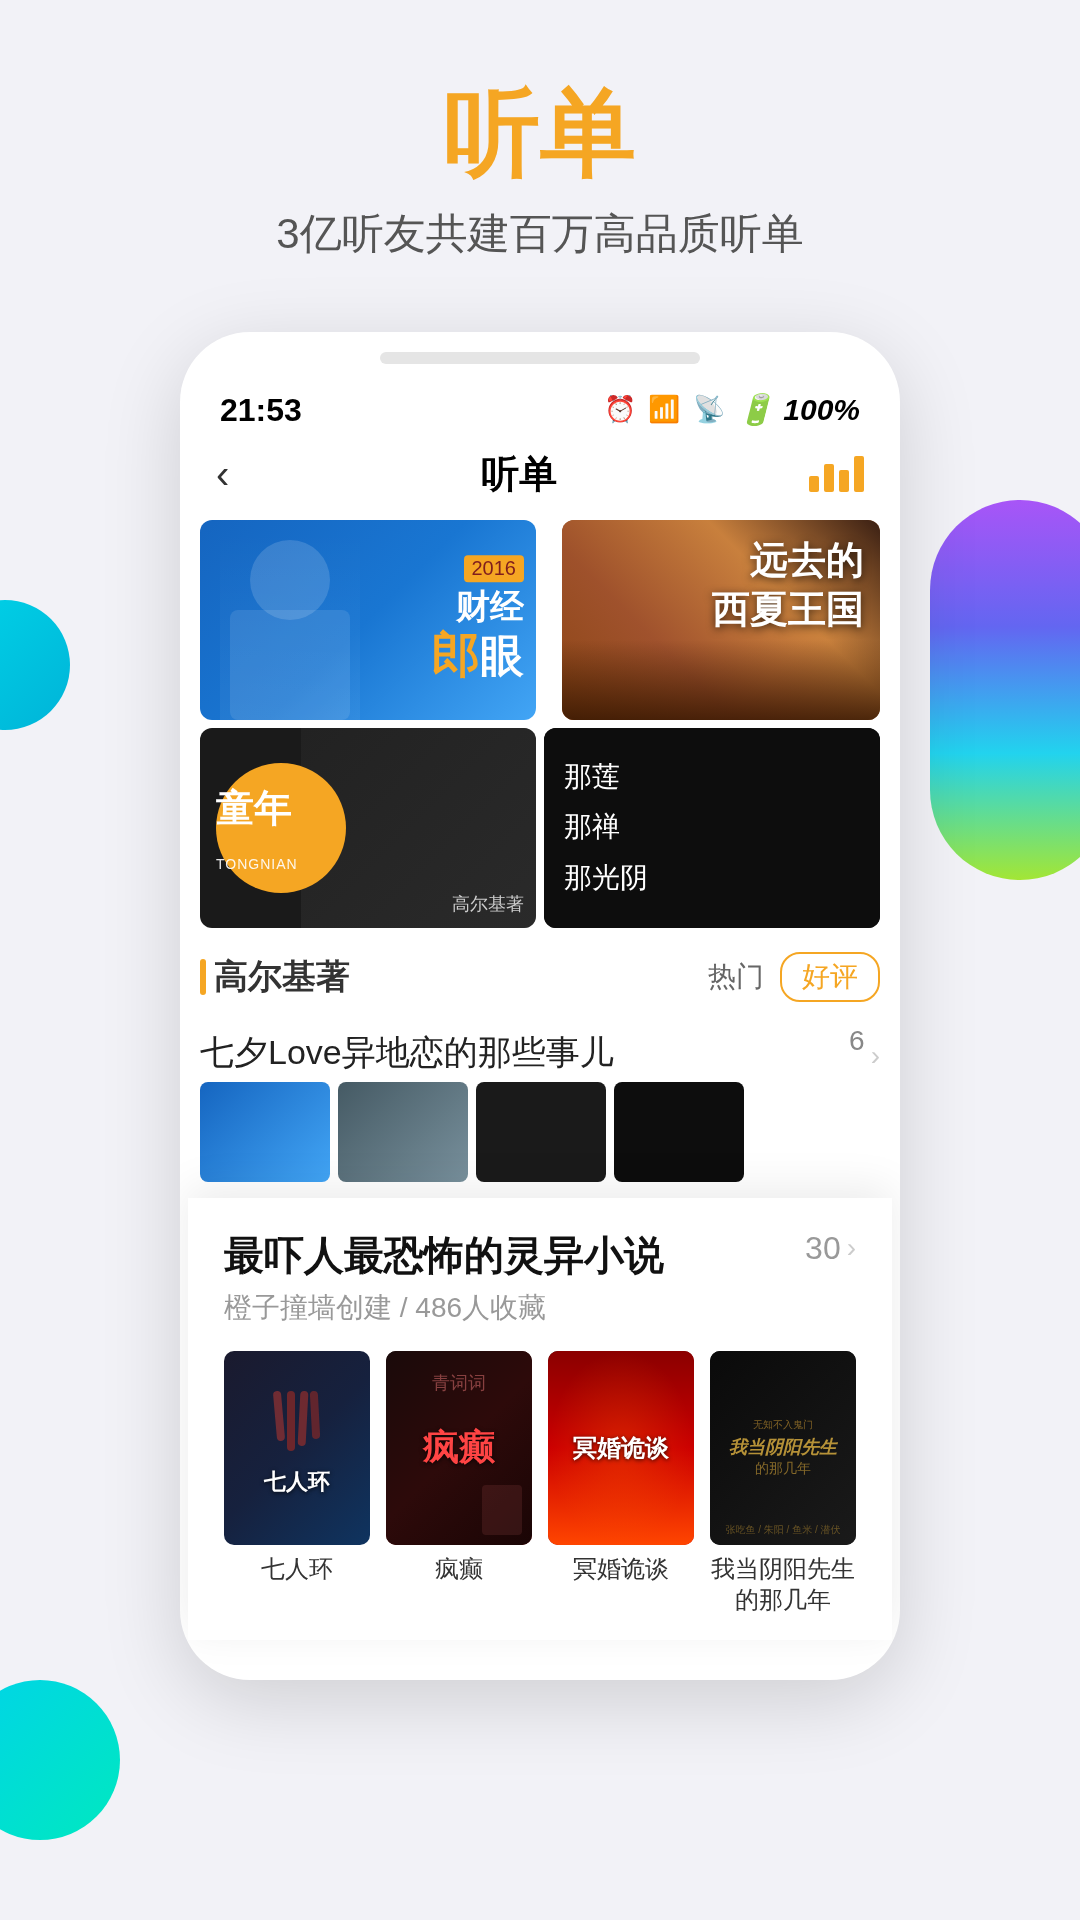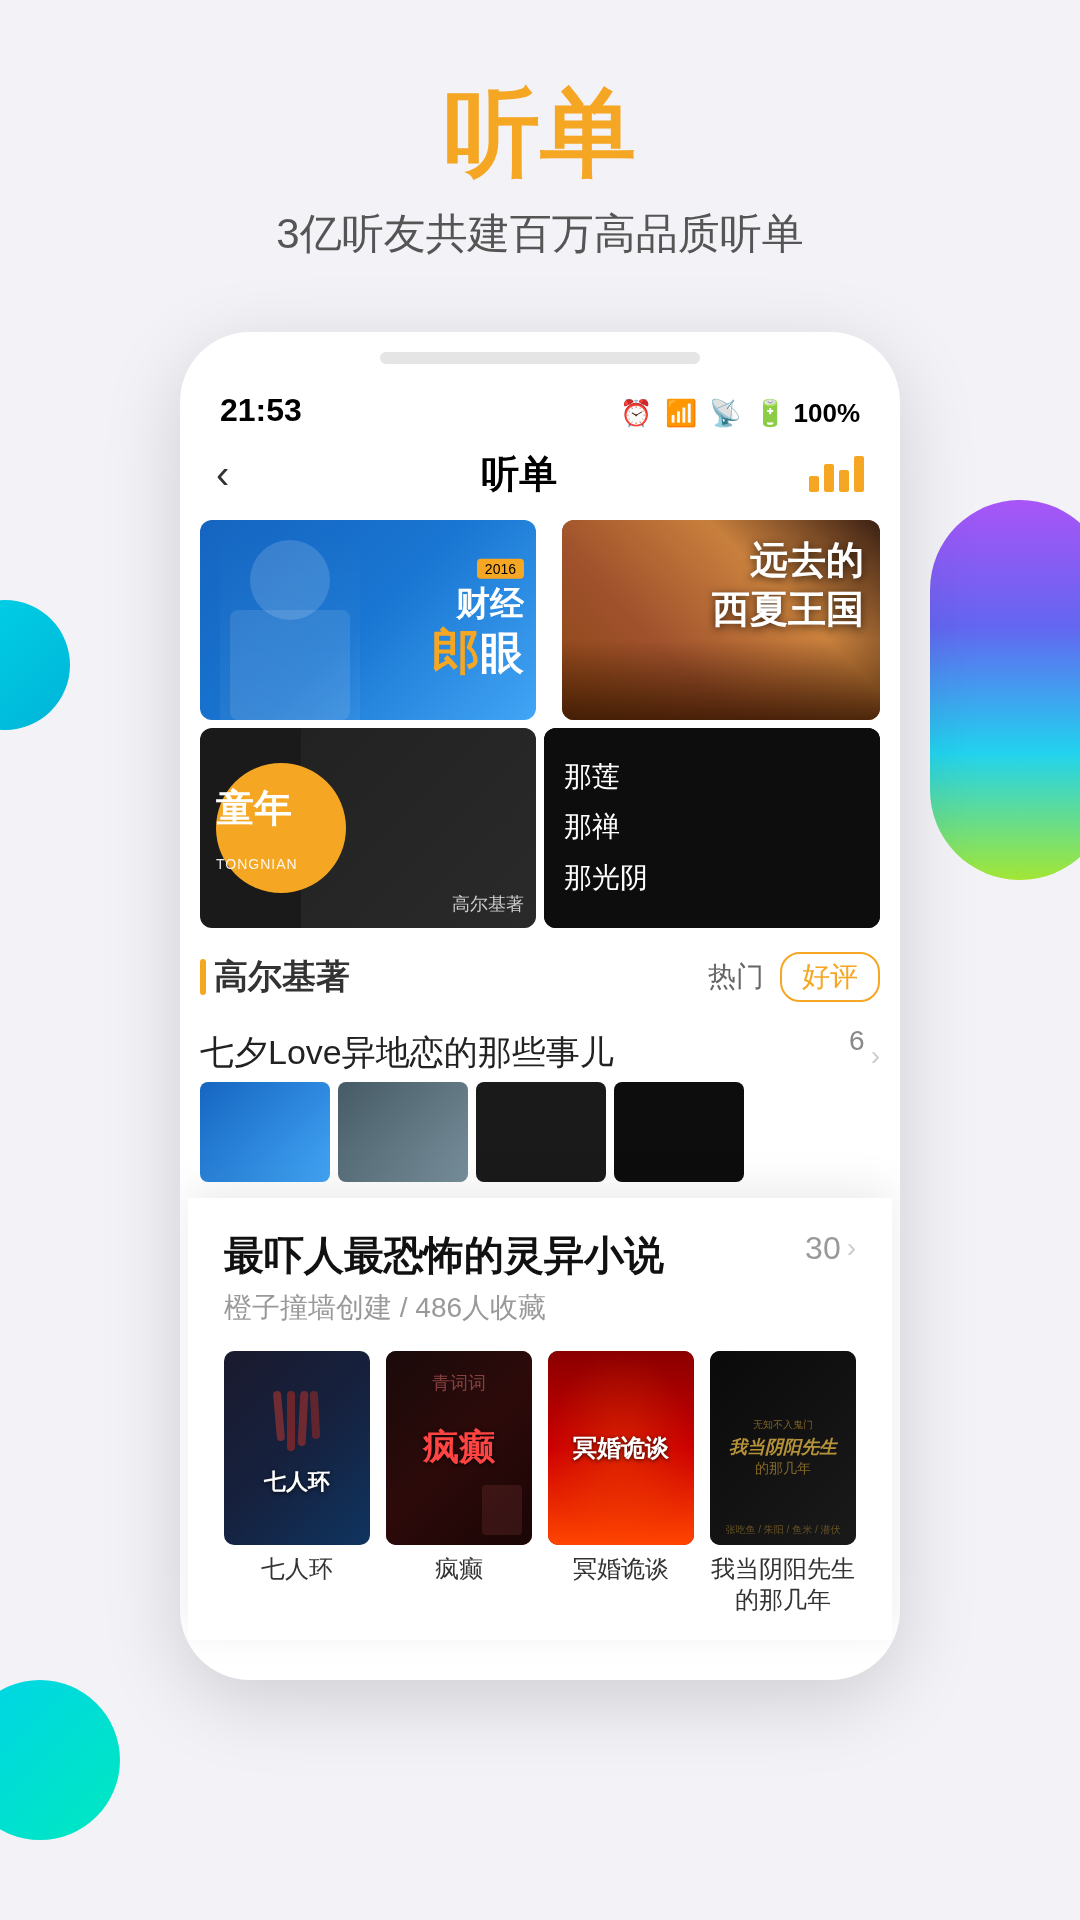--- a/index.html
+++ b/index.html
@@ -81,38 +81,39 @@
       height: 12px;
       background: #e5e5e5;
       margin: 20px 200px 0;
       border-radius: 6px;
     }
 
     
     .status-bar {
       display: flex;
       justify-content: space-between;
-      align-items: flex-end;
+      align-items: flex-start;
       padding: 28px 40px 10px;
     }
     .status-time {
       font-size: 32px;
       font-weight: 600;
       color: #000;
     }
     .status-icons {
       display: flex;
       align-items: center;
       gap: 12px;
       font-size: 26px;
       color: #000;
     }
     .battery-indicator {
-      font-size: 26px;
+      font-size: 30px;
       font-weight: 600;
+      font-style: italic;
     }
 
     
     .app-nav {
       display: flex;
       align-items: center;
       justify-content: space-between;
       padding: 10px 36px 20px;
     }
     .nav-back {
@@ -162,22 +163,22 @@
     }
     .card-text-overlay {
       position: absolute;
       right: 12px;
       top: 50%;
       transform: translateY(-50%);
       text-align: right;
     }
     .card-text-overlay .year-badge {
       background: #f5a623;
-      color: #000000;
-      font-size: 14px;
+      color: #7f1d1d;
+      font-size: 20px;
       padding: 2px 8px;
       border-radius: 4px;
       margin-bottom: 4px;
       display: inline-block;
     }
 
     
     .card2-text {
       position: absolute;
       top: 16px;

